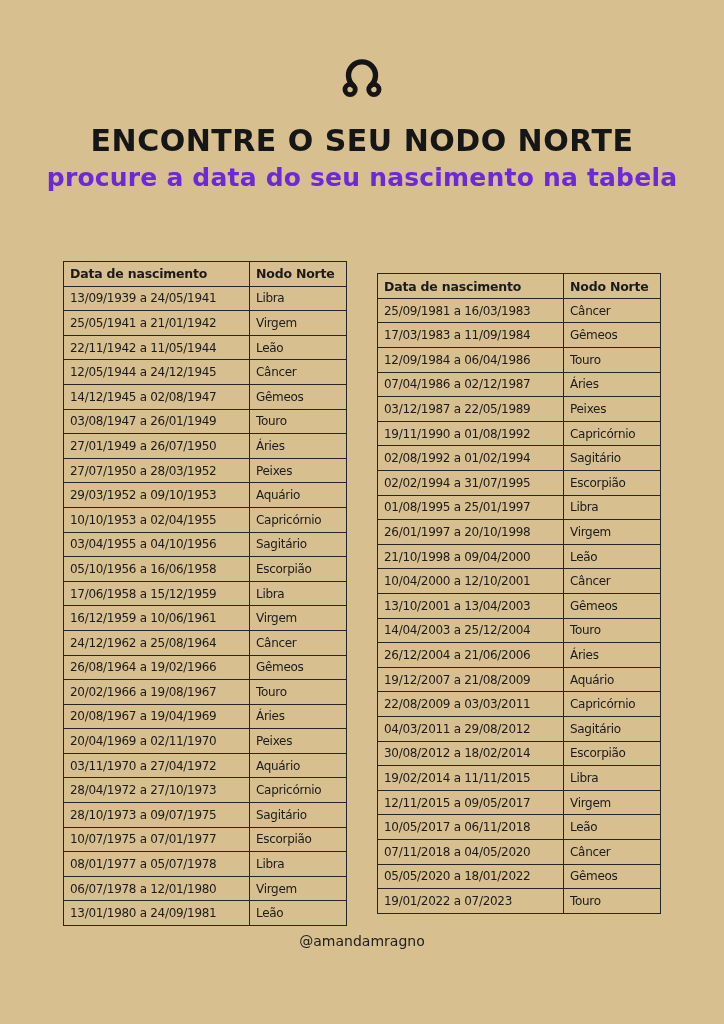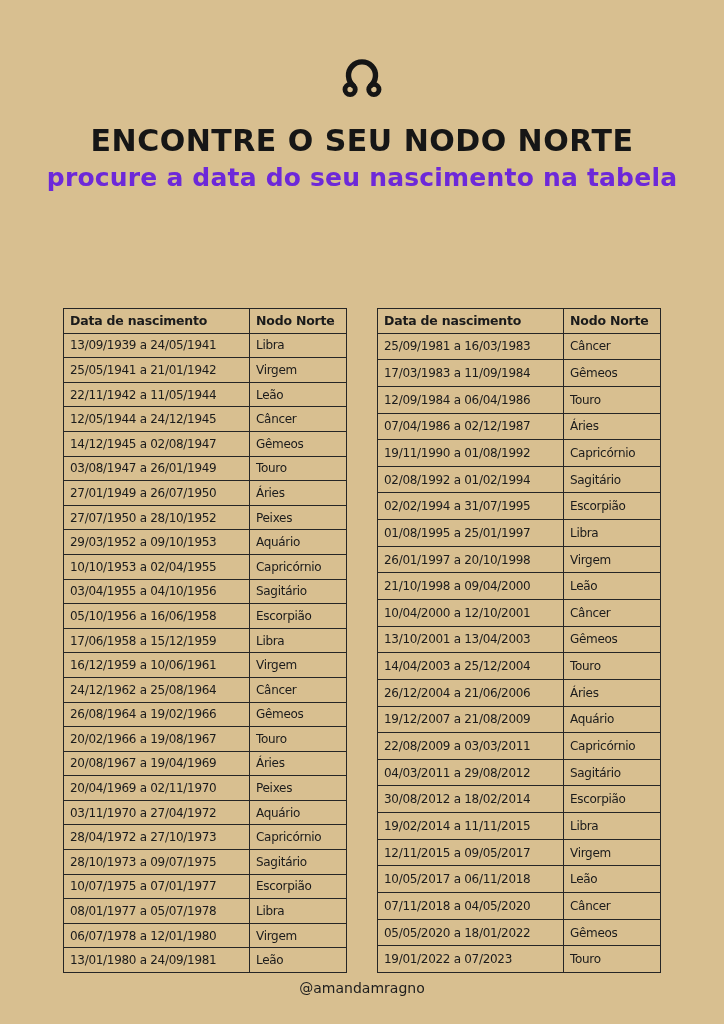--- a/index.html
+++ b/index.html
@@ -41,21 +41,22 @@
     margin: 5px 0 0 0;
     font-size: 25px;
     font-weight: bold;
     letter-spacing: 0.2px;
     color: #6d28d9;
     white-space: nowrap;
   }
   .tables {
     display: flex;
     gap: 30px;
-    margin-top: 116px;
+    margin-top: 69px;
+    align-items: center;
   }
   table {
     border-collapse: collapse;
     table-layout: fixed;
   }
   col.c-date { width: 186px; }
   col.c-sign { width: 97px; }
   th, td {
     border: 1px solid #262626;
     box-sizing: border-box;
@@ -135,21 +136,21 @@
           </tr>
           <tr>
             <td>03/08/1947 a 26/01/1949</td>
             <td>Touro</td>
           </tr>
           <tr>
             <td>27/01/1949 a 26/07/1950</td>
             <td>Áries</td>
           </tr>
           <tr>
-            <td>27/07/1950 a 28/10/1952</td>
+            <td>27/07/1950 a 28/03/1952</td>
             <td>Peixes</td>
           </tr>
           <tr>
             <td>29/03/1952 a 09/10/1953</td>
             <td>Aquário</td>
           </tr>
           <tr>
             <td>10/10/1953 a 02/04/1955</td>
             <td>Capricórnio</td>
           </tr>
@@ -242,20 +243,24 @@
           </tr>
           <tr>
             <td>12/09/1984 a 06/04/1986</td>
             <td>Touro</td>
           </tr>
           <tr>
             <td>07/04/1986 a 02/12/1987</td>
             <td>Áries</td>
           </tr>
           <tr>
+            <td>03/12/1987 a 22/05/1989</td>
+            <td>Peixes</td>
+          </tr>
+          <tr>
             <td>19/11/1990 a 01/08/1992</td>
             <td>Capricórnio</td>
           </tr>
           <tr>
             <td>02/08/1992 a 01/02/1994</td>
             <td>Sagitário</td>
           </tr>
           <tr>
             <td>02/02/1994 a 31/07/1995</td>
             <td>Escorpião</td>

